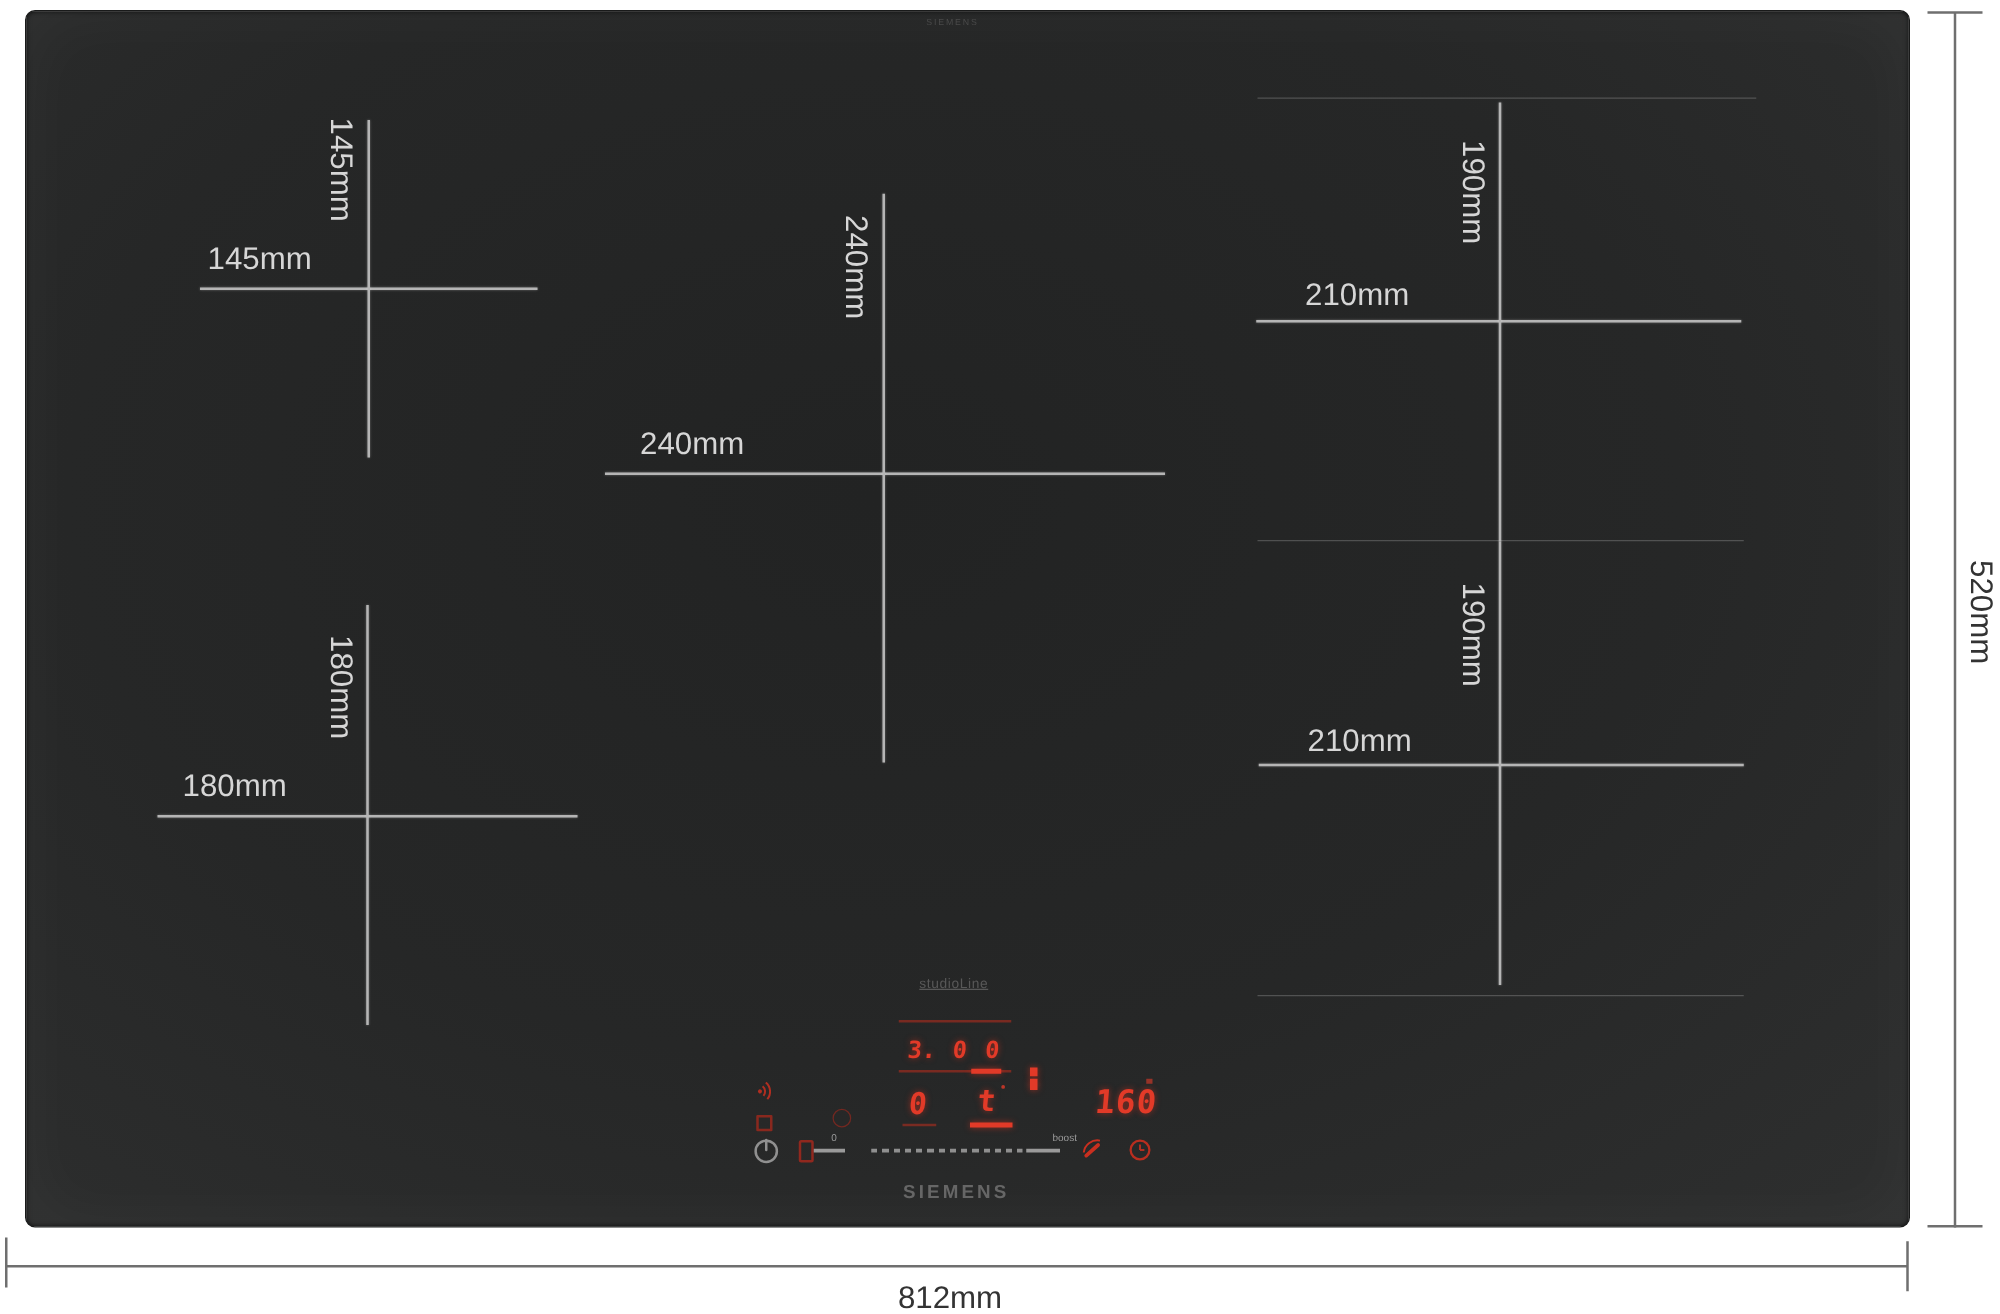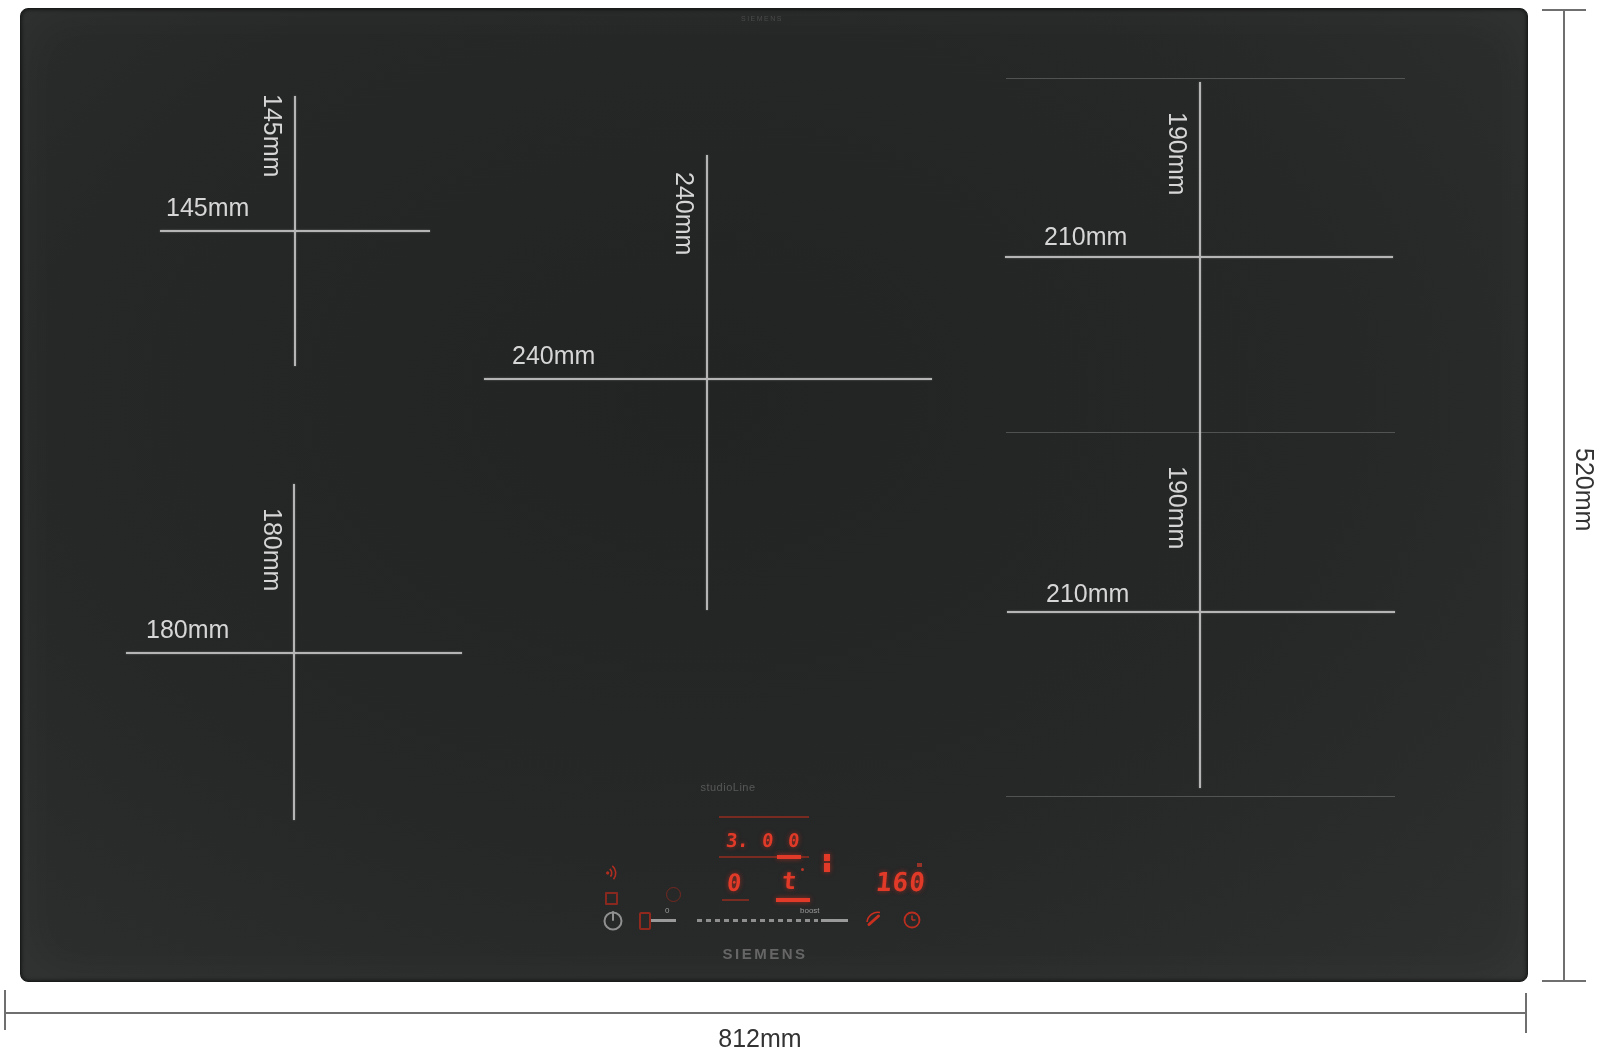--- a/index.html
+++ b/index.html
@@ -75,21 +75,21 @@
 
   <div>
     <div class="line-h" style="left:1007px;top:611px;width:388px;"></div>
     <div class="line-v" style="left:1199px;top:433px;height:355px;"></div>
     <div class="zlabel" style="left:1046px;top:579px;">210mm</div>
     <div class="vlabel" style="left:1163px;top:466px;">190mm</div>
   </div>
 
   <div>
 
-    <div class="brandtext" style="left:678px;top:781px;width:100px;font-size:11px;color:#585858;letter-spacing:.5px;filter:blur(.4px);">studioLine</div>
+    <div class="brandtext" style="left:713px;top:781px;width:100px;font-size:11px;color:#585858;letter-spacing:.5px;filter:blur(.4px);text-decoration:underline;">studioLine</div>
 
     <div class="led" style="left:719px;top:816px;width:90px;height:2px;"></div>
     <span class="seg" style="left:726px;top:831px;font-size:19px;">3.</span>
     <span class="seg" style="left:762px;top:831px;font-size:19px;">0</span>
     <span class="seg" style="left:788px;top:831px;font-size:19px;">0</span>
     <div class="led" style="left:719px;top:856px;width:90px;height:2px;"></div>
     <div class="led-bright" style="left:777px;top:855px;width:24px;height:4px;"></div>
 
     <div class="led-bright" style="left:824px;top:854px;width:6px;height:7px;"></div>
     <div class="led-bright" style="left:824px;top:863px;width:6px;height:9px;"></div>
@@ -115,21 +115,21 @@
         <circle cx="12" cy="13" r="8.5" fill="none" stroke="#909090" stroke-width="2"></circle>
         <line x1="12" y1="4" x2="12" y2="12" stroke="#909090" stroke-width="2" stroke-linecap="round"></line>
       </svg>
     </span>
     <div style="position:absolute;left:639px;top:912px;width:8px;height:14px;border:2px solid #a3281c;border-radius:2px;opacity:.85;"></div>
 
     <span class="tiny-gray" style="left:665px;top:907px;font-size:8px;">0</span>
     <div class="bracket" style="left:651px;top:919px;width:25px;height:3px;background:#9a9a9a;"></div>
     <div style="position:absolute;left:697px;top:919px;width:121px;height:3px;
                 background:repeating-linear-gradient(90deg,#8f8f8f 0 5px,transparent 5px 9px);"></div>
-    <span class="tiny-gray" style="left:784px;top:907px;font-size:8px;padding-left:16px;">boost</span>
+    <span class="tiny-gray" style="left:826px;top:907px;font-size:8px;padding-left:16px;">boost</span>
     <div class="bracket" style="left:821px;top:919px;width:27px;height:3px;background:#9a9a9a;"></div>
 
     <span class="icon" style="left:864px;top:908px;">
       <svg width="20" height="20" viewBox="0 0 20 20">
         <path d="M3,14 A11,11 0 0 1 16,4.5" fill="none" stroke="#c92f1f" stroke-width="1.6"></path>
         <line x1="5" y1="16.5" x2="14.5" y2="8" stroke="#c92f1f" stroke-width="3" stroke-linecap="round"></line>
       </svg>
     </span>
 
     <span class="seg" style="left:876px;top:869px;font-size:26px;letter-spacing:1px;">160</span>

